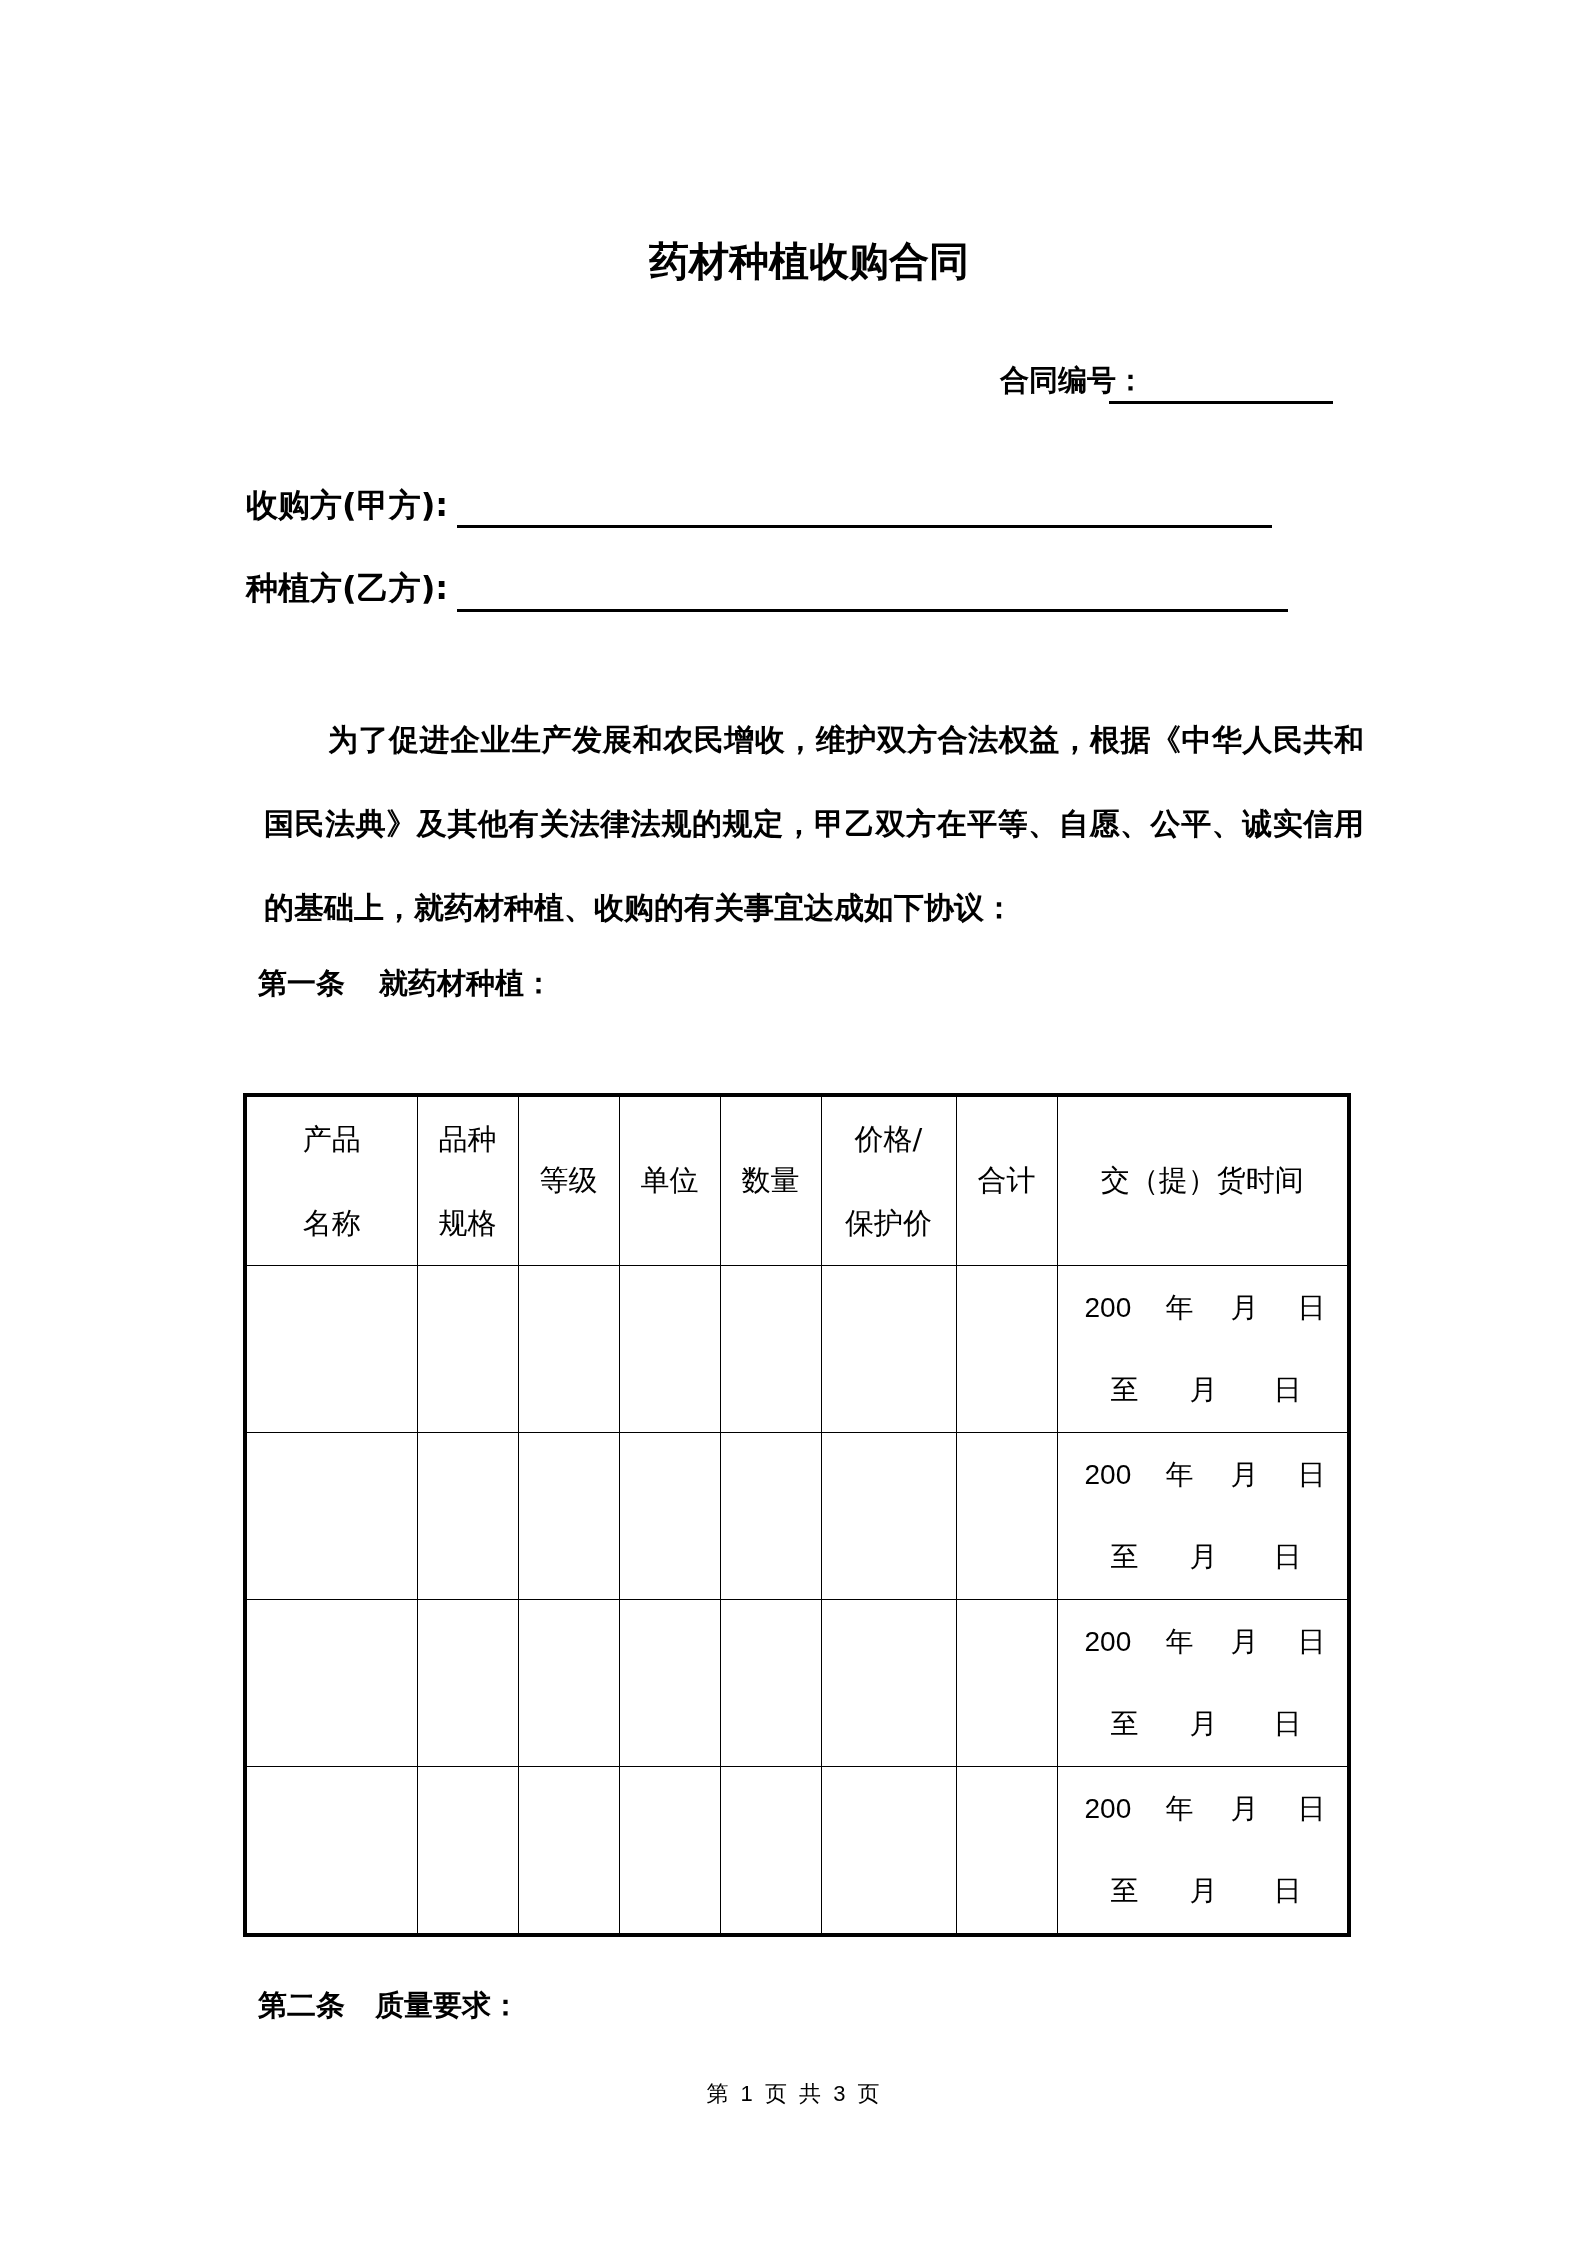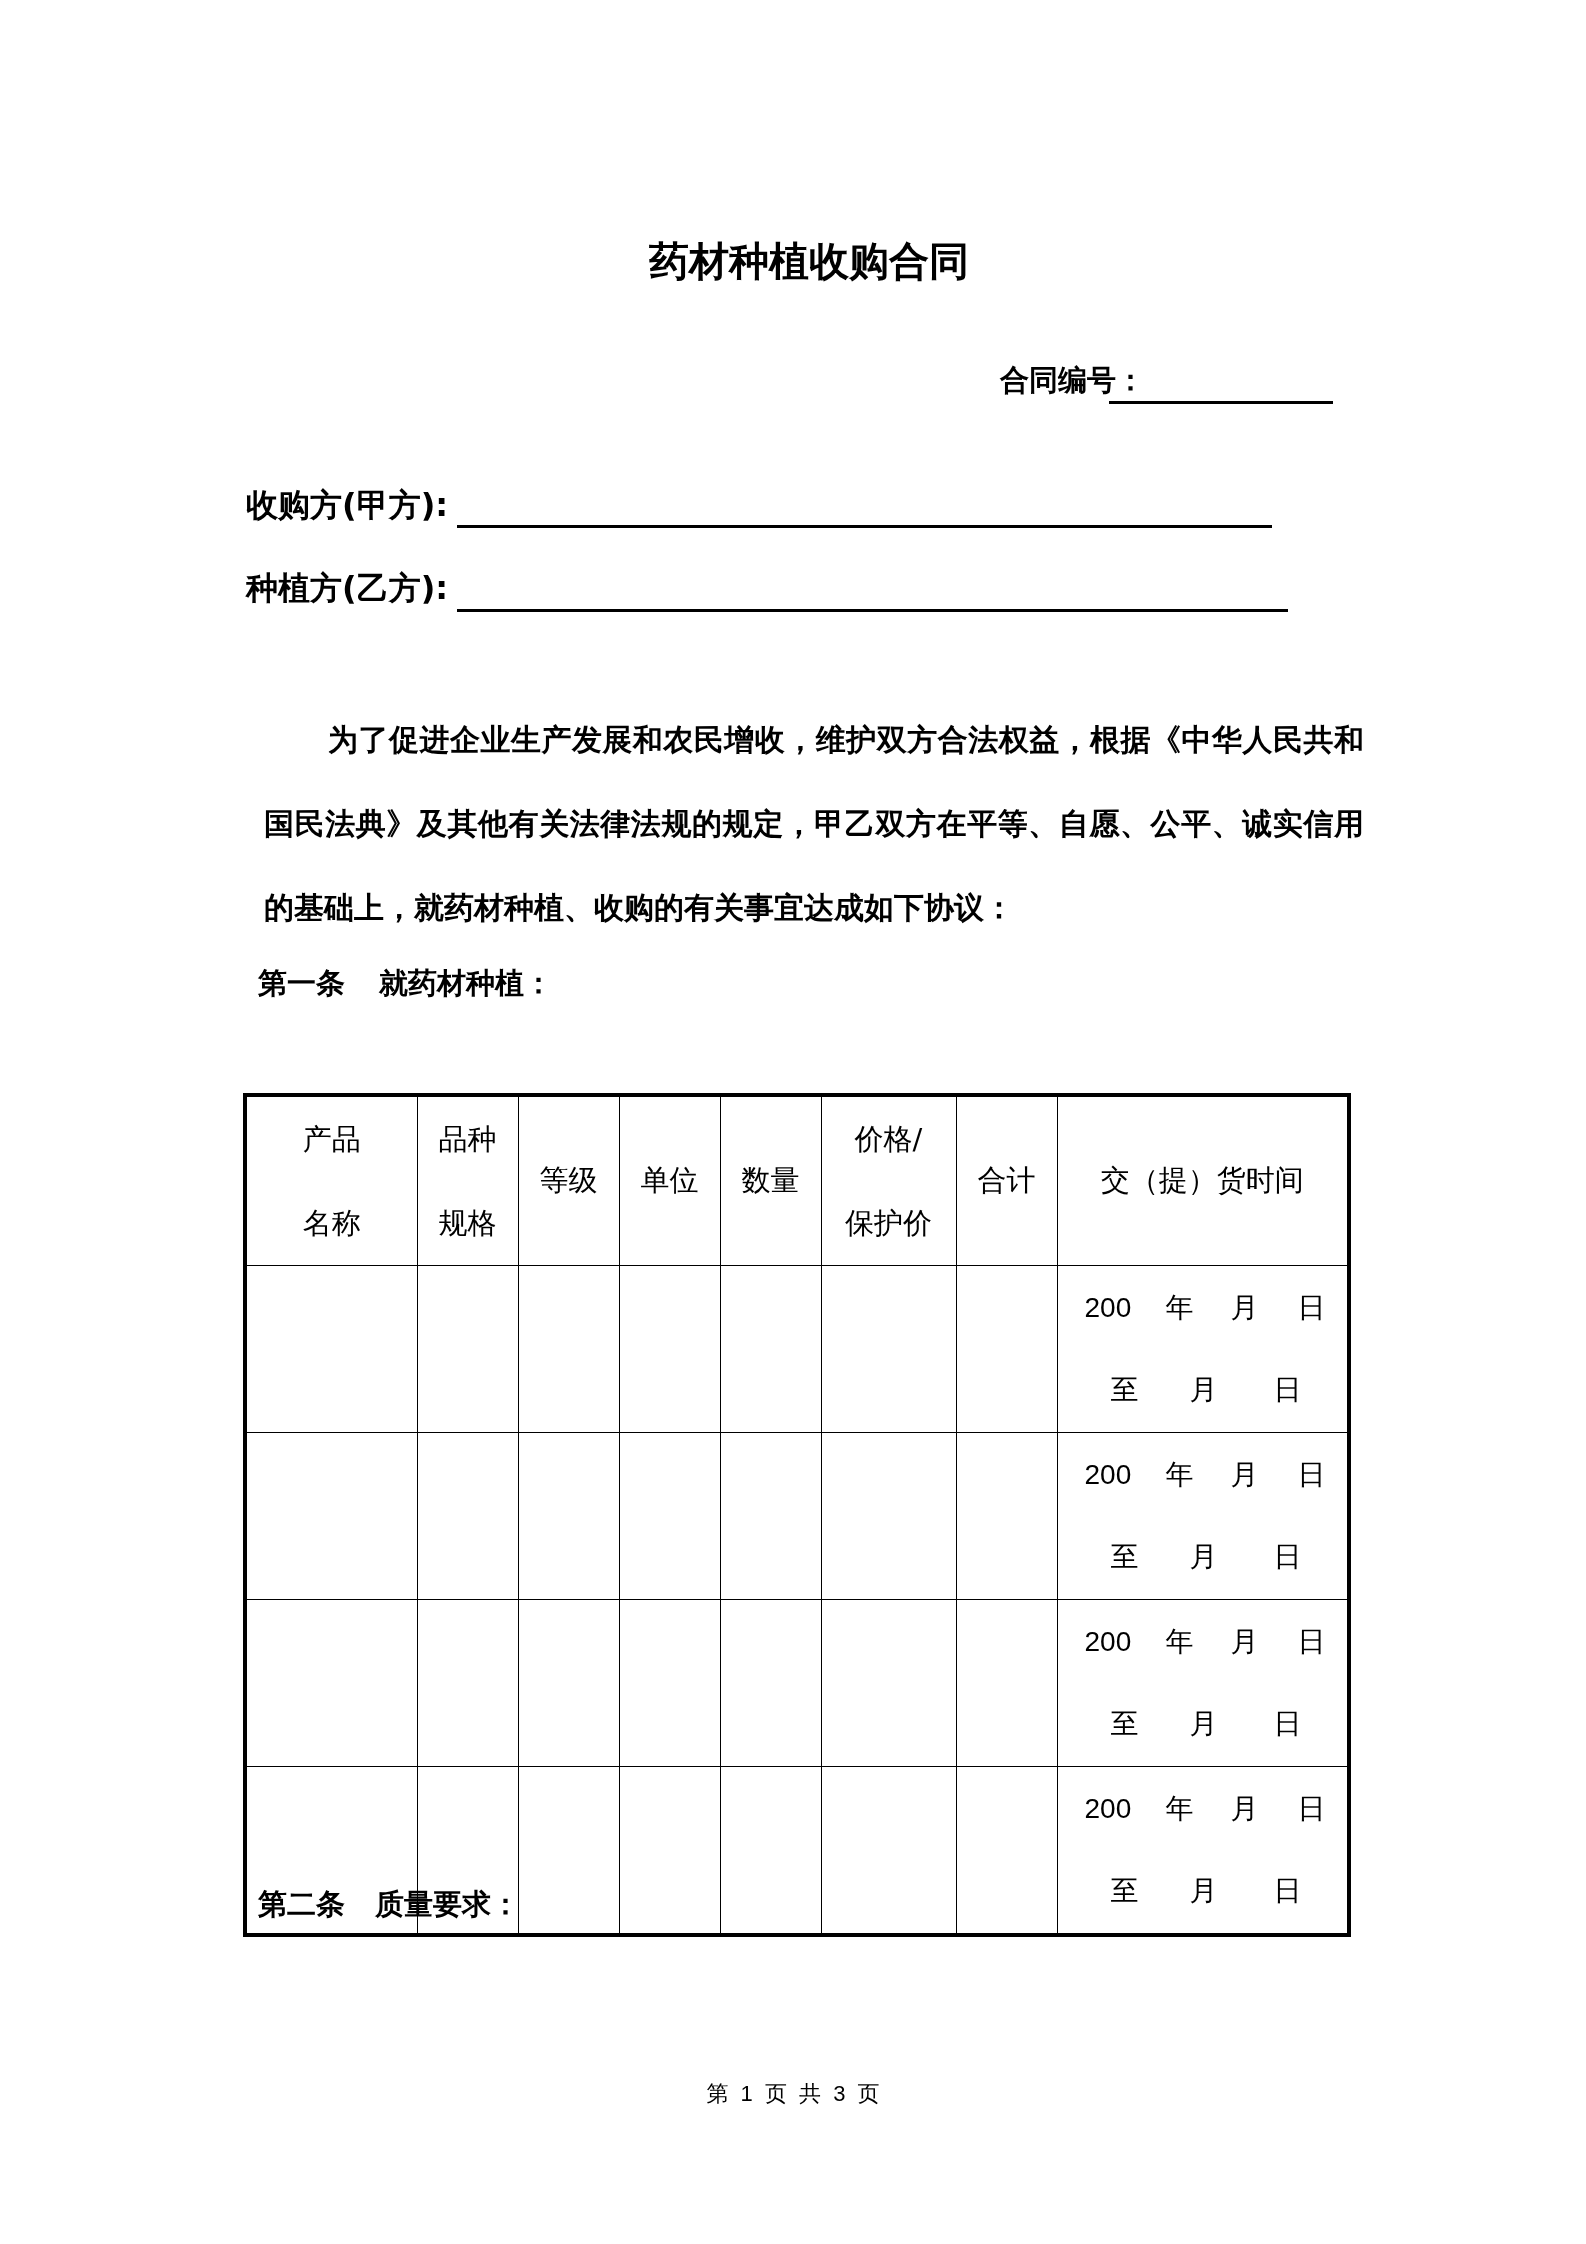--- a/index.html
+++ b/index.html
@@ -164,17 +164,17 @@
           <div class="date-l2">
             <span class="dl" style="left: 53px;">至</span>
             <span class="dl" style="left: 132px;">月</span>
             <span class="dl" style="left: 216px;">日</span>
           </div>
         </td>
       </tr>
     </tbody>
 </table>
 
-<div class="abs art sans" style="top:1886px;">
+<div class="abs art sans" style="top:1987px;">
   <span>第二条</span><span class="gap" style="width:30px"></span><span>质量要求：</span>
 </div>
 
 <div class="abs footer serif">第 1 页 共 3 页</div>
 
 </body></html>

